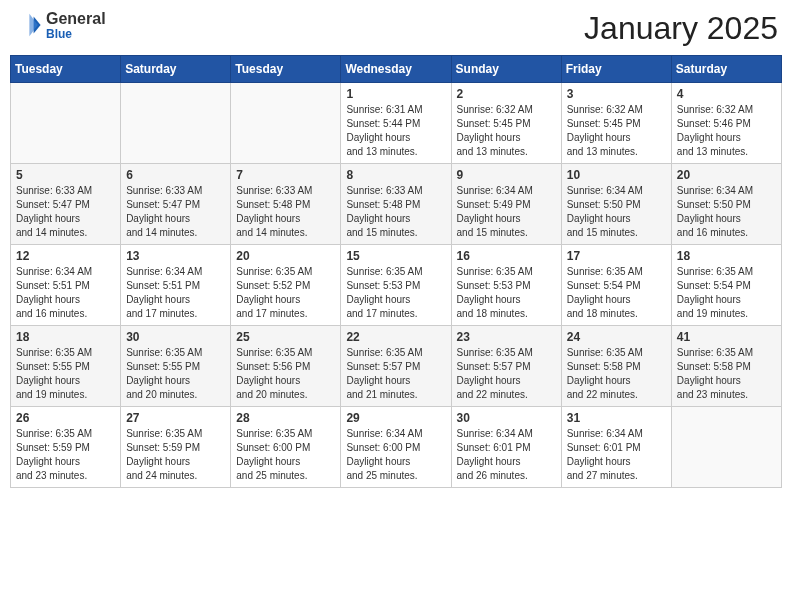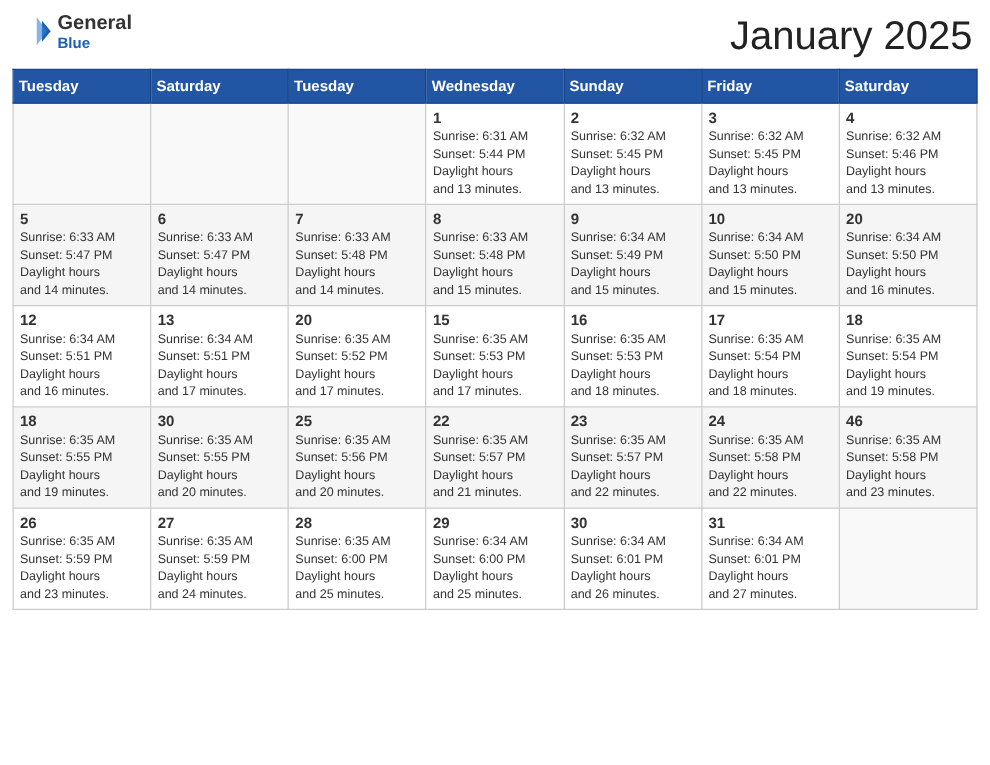--- a/index.html
+++ b/index.html
@@ -349,21 +349,21 @@
         <td>
         <span class="day-number">24</span>
         <div class="day-info">
           Sunrise: 6:35 AM<br>
           Sunset: 5:58 PM<br>
           Daylight hours<br>
           and 22 minutes.
         </div>
       </td>
         <td>
-        <span class="day-number">46</span>
+        <span class="day-number">41</span>
         <div class="day-info">
           Sunrise: 6:35 AM<br>
           Sunset: 5:58 PM<br>
           Daylight hours<br>
           and 23 minutes.
         </div>
       </td>
       </tr>
       <tr>
         <td>

